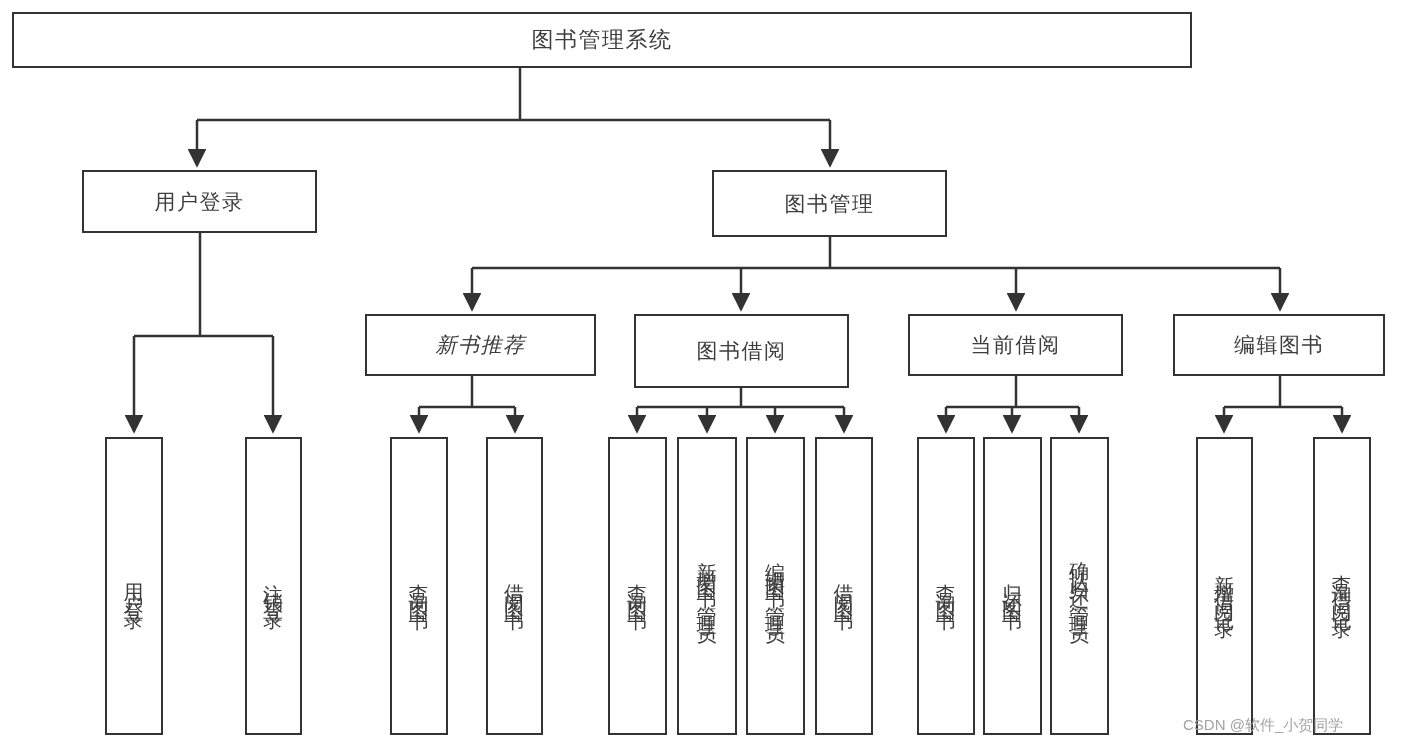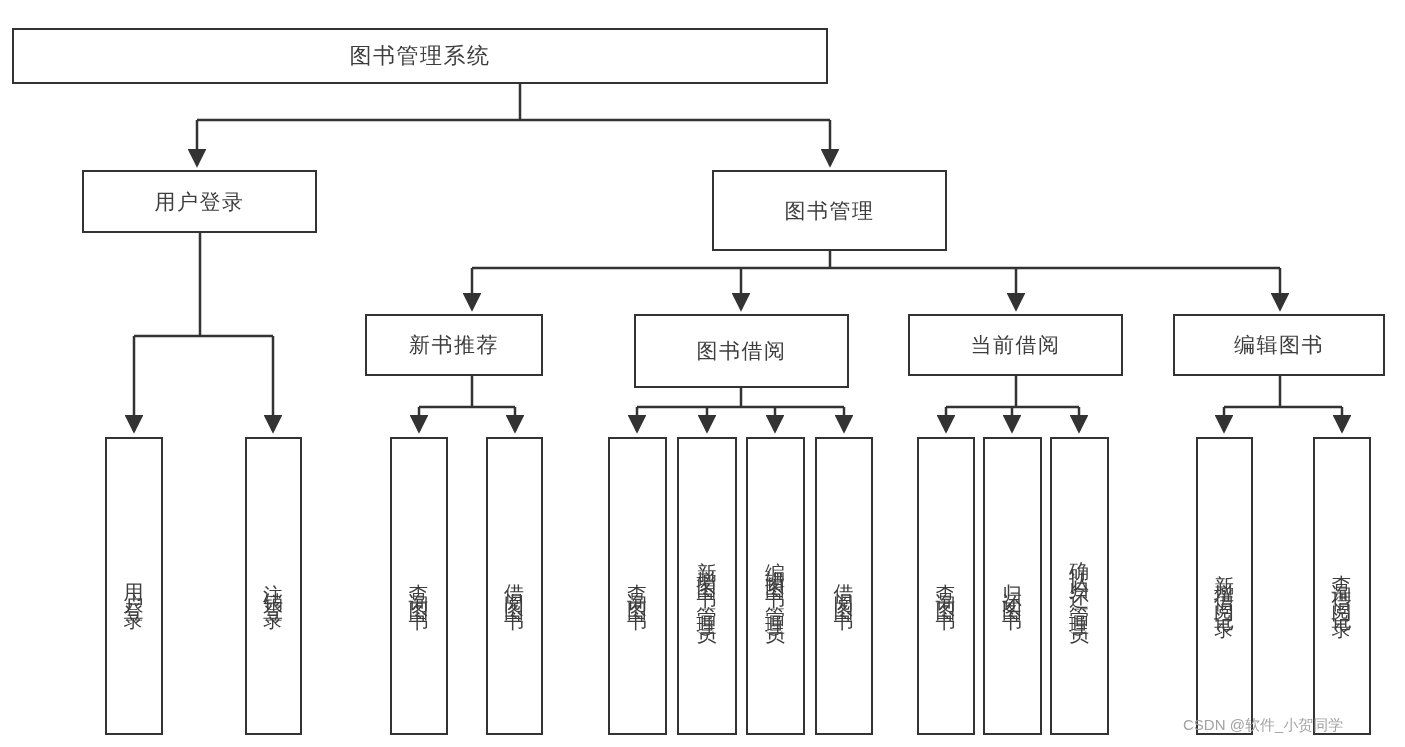--- a/index.html
+++ b/index.html
@@ -93,26 +93,26 @@
     <path class="conn" d="M1016,376 L1016,407 M946,407 L1079,407"></path>
     <path class="conn" d="M946,407 L946,431" marker-end="url(#arrow)"></path>
     <path class="conn" d="M1012,407 L1012,431" marker-end="url(#arrow)"></path>
     <path class="conn" d="M1079,407 L1079,431" marker-end="url(#arrow)"></path>
 
     <path class="conn" d="M1280,376 L1280,407 M1224,407 L1342,407"></path>
     <path class="conn" d="M1224,407 L1224,431" marker-end="url(#arrow)"></path>
     <path class="conn" d="M1342,407 L1342,431" marker-end="url(#arrow)"></path>
   </svg>
 
-  <div class="box box-h box-root" style="left:12px;top:28px;width:816px;height:56px;">图书管理系统</div>
+  <div class="box box-h box-root" style="left:12px;top:12px;width:1180px;height:56px;">图书管理系统</div>
 
   <div class="box box-h" style="left:82px;top:170px;width:235px;height:63px;">用户登录</div>
-  <div class="box box-h" style="left:712px;top:170px;width:235px;height:81px;">图书管理</div>
+  <div class="box box-h" style="left:712px;top:170px;width:235px;height:67px;">图书管理</div>
 
-  <div class="box box-h" style="left:365px;top:314px;width:178px;height:62px;">新书推荐</div>
+  <div class="box box-h" style="left:365px;top:314px;width:231px;height:62px;font-style:italic;">新书推荐</div>
   <div class="box box-h" style="left:634px;top:314px;width:215px;height:74px;">图书借阅</div>
   <div class="box box-h" style="left:908px;top:314px;width:215px;height:62px;">当前借阅</div>
   <div class="box box-h" style="left:1173px;top:314px;width:212px;height:62px;">编辑图书</div>
 
   <div class="box box-v" style="left:105px;top:437px;width:58px;height:298px;">用户登录</div>
   <div class="box box-v" style="left:245px;top:437px;width:57px;height:298px;">注销登录</div>
 
   <div class="box box-v" style="left:390px;top:437px;width:58px;height:298px;">查询图书</div>
   <div class="box box-v" style="left:486px;top:437px;width:57px;height:298px;">借阅图书</div>
 

